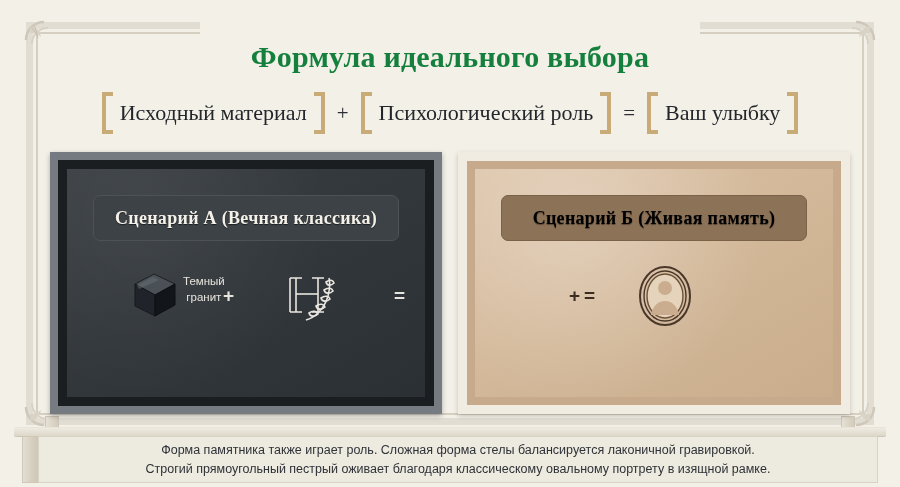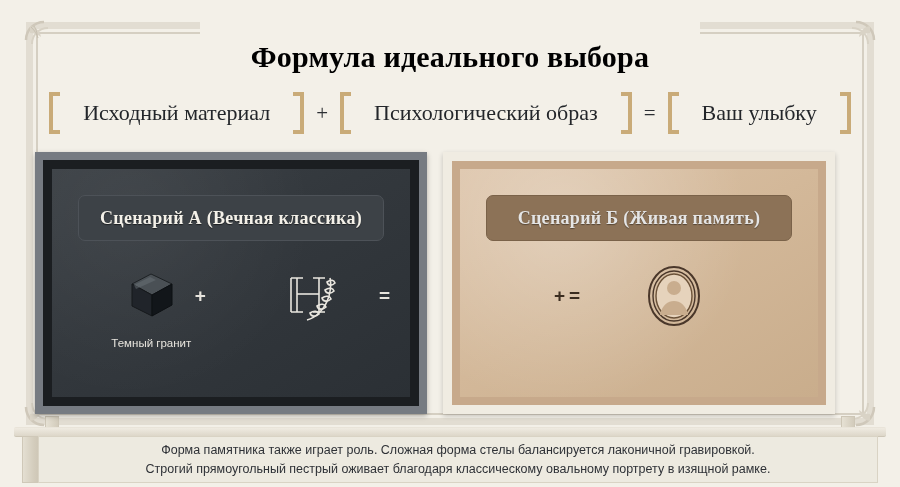--- a/index.html
+++ b/index.html
@@ -31,48 +31,48 @@
 
   
   .title-mask{
     position:absolute;top:14px;left:200px;width:500px;height:44px;
     background:#f3f0e8;
   }
   .page-title{
     position:absolute;top:20px;left:0;width:900px;text-align:center;
     font-family:"Liberation Serif", serif;
     font-weight:bold;font-size:30px;letter-spacing:.2px;
-    color:#000000;
+    color:#15803d;
     z-index:5;
   }
 
   
   .formula{
     position:absolute;top:92px;left:0;width:900px;
     display:flex;align-items:center;justify-content:center;gap:9px;
     z-index:5;
   }
-  .chip{display:flex;align-items:center;gap:23px;}
+  .chip{display:flex;align-items:center;gap:7px;}
   .brk{
     width:11px;height:42px;box-sizing:border-box;
     border-top:4px solid #c9ab78;border-bottom:4px solid #c9ab78;
   }
   .brk.l{border-left:4px solid #c9ab78;}
   .brk.r{border-right:4px solid #c9ab78;}
   .chip-txt{
     font-family:"Liberation Serif", serif;
     font-size:22px;color:#23262a;white-space:nowrap;
   }
   .op{
     font-family:"Liberation Serif", serif;
     font-size:21px;color:#2c2f33;padding:0 3px;
   }
 
   
-  .panels{position:absolute;top:152px;left:35px;width:800px;height:262px;
+  .panels{position:absolute;top:152px;left:50px;width:800px;height:262px;
     display:flex;justify-content:space-between;z-index:4;}
 
   .panel{width:392px;height:262px;position:relative;box-sizing:border-box;}
 
   
   .panel-dark{
     border:8px solid #767b82;
     background:#2e3338;
     box-shadow:0 2px 5px rgba(0,0,0,.28);
   }
@@ -107,31 +107,31 @@
     display:flex;align-items:center;justify-content:center;
     font-family:"Liberation Serif", serif;font-weight:bold;
     font-size:18px;letter-spacing:.3px;text-align:center;
   }
   .plaque-dark{
     background:#3d4247;color:#f4f1e9;
     border:1px solid #4d5258;
     text-shadow:0 1px 1px rgba(0,0,0,.55);
   }
   .plaque-light{
-    background:#8c7257;color:#e5e5e5;
+    background:#8c7257;color:#000000;
     border:1px solid #7a6249;
     text-shadow:0 1px 1px rgba(0,0,0,.4);
   }
 
   
   .eq{
     position:absolute;left:18px;right:18px;top:96px;
     display:flex;align-items:flex-start;justify-content:center;
   }
-  .eq-cell{display:flex;flex-direction:column;margin-left:40px;}
+  .eq-cell{display:flex;margin-left:40px;}
   .eq-ico{height:62px;display:flex;align-items:center;justify-content:center;}
   .eq-op{
     height:62px;display:flex;align-items:center;justify-content:center;
     font-size:19px;font-weight:bold;padding:0 2px;
   }
   .eq-cap{
     margin-top:9px;font-size:11.5px;line-height:1.35;text-align:center;
     max-width:132px;
   }
   .dark-txt{color:#e7e4dd;}
@@ -205,21 +205,21 @@
 
   <div class="formula">
     <div class="chip">
       <span class="brk l"></span>
       <span class="chip-txt">Исходный материал</span>
       <span class="brk r"></span>
     </div>
     <span class="op">+</span>
     <div class="chip">
       <span class="brk l"></span>
-      <span class="chip-txt">Психологический образ</span>
+      <span class="chip-txt">Психологический роль</span>
       <span class="brk r"></span>
     </div>
     <span class="op">=</span>
     <div class="chip">
       <span class="brk l"></span>
       <span class="chip-txt">Ваш улыбку</span>
       <span class="brk r"></span>
     </div>
   </div>
 

